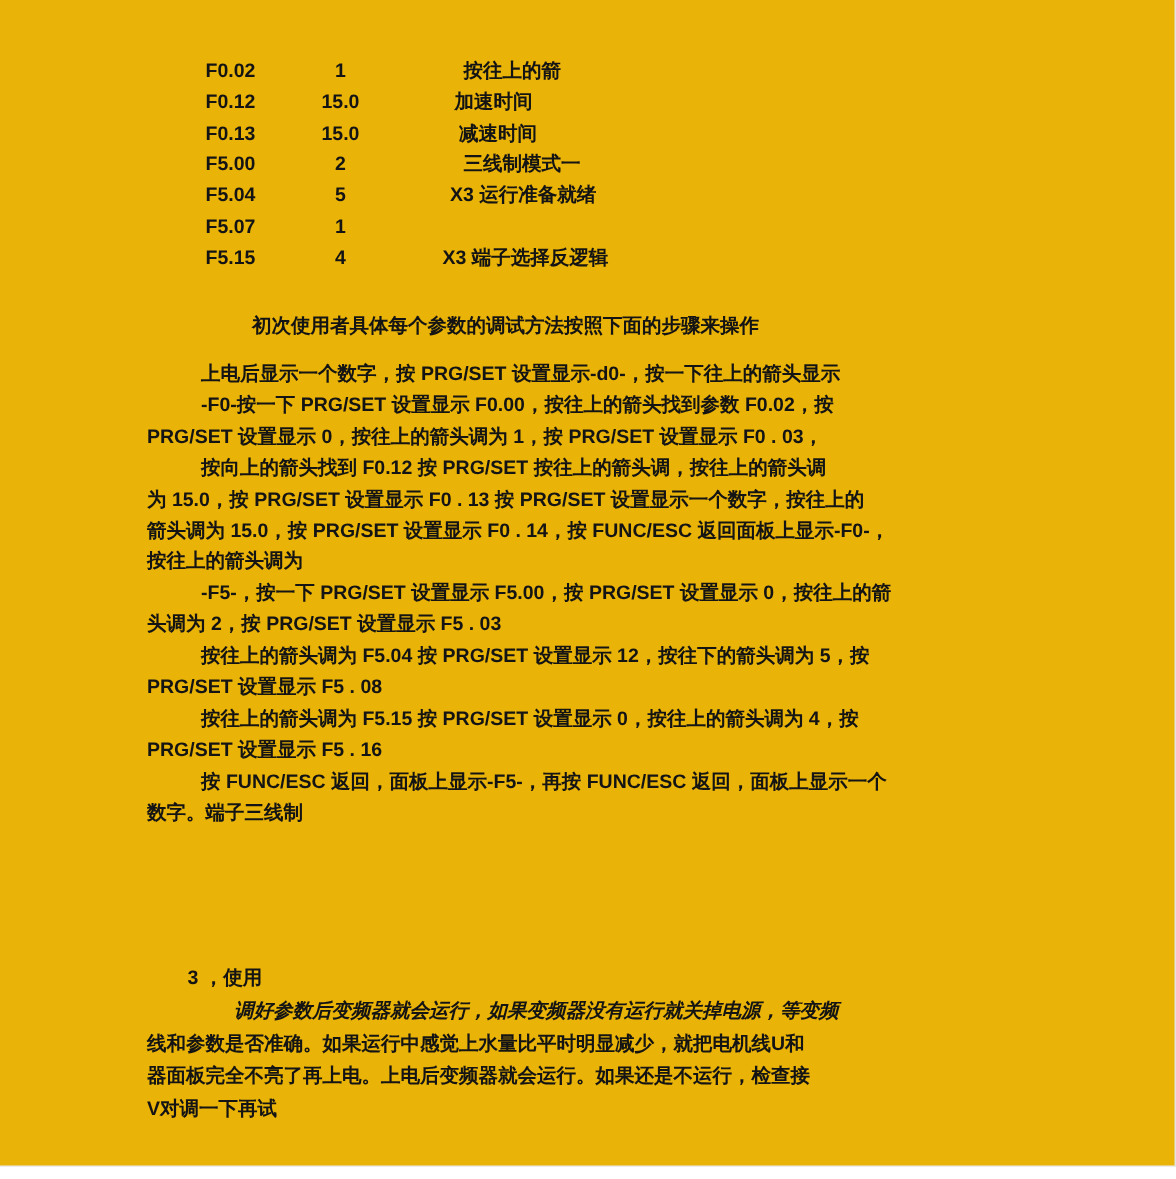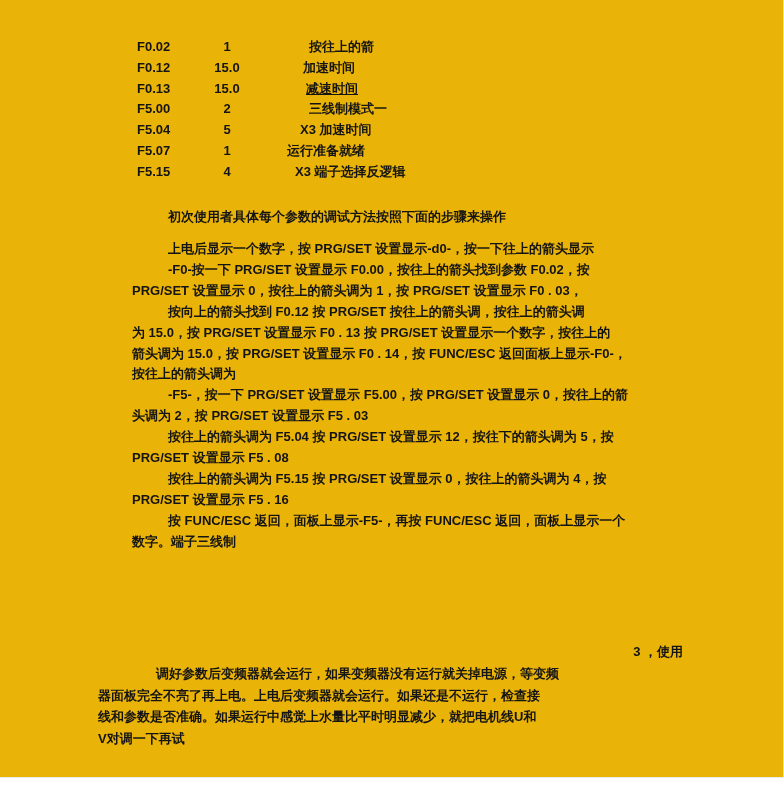--- a/index.html
+++ b/index.html
@@ -27,21 +27,21 @@
   .param-row {
     display: flex;
     line-height: 20.8px;
     white-space: nowrap;
   }
   .param-row .code { width: 70px; }
   .param-row .value { width: 40px; text-align: center; }
   .param-row .desc { padding-left: 40px; }
   .param-row:nth-of-type(1) .desc { padding-left: 62px; }
   .param-row:nth-of-type(2) .desc { padding-left: 56px; }
-  .param-row:nth-of-type(3) .desc { padding-left: 59px; text-decoration: underline; }
+  .param-row:nth-of-type(3) .desc { padding-left: 59px; }
   .param-row:nth-of-type(4) .desc { padding-left: 62px; }
   .param-row:nth-of-type(5) .desc { padding-left: 53px; }
   .param-row:nth-of-type(6) .desc { padding-left: 40px; }
   .param-row:nth-of-type(7) .desc { padding-left: 48px; }
 
   
   #heading {
     position: absolute;
     top: 207px;
     left: 106px;
@@ -50,41 +50,39 @@
     line-height: 20.9px;
     white-space: nowrap;
   }
 
   
   #body-block {
     position: absolute;
     top: 239px;
     left: 98px;
     width: 585px;
-    margin-left: 34px;
   }
   #body-block .line {
     line-height: 20.9px;
     white-space: nowrap;
   }
   .line.ind  { text-indent: 36px; }
-  .line.ind2 { text-indent: 58px; }
+  .line.ind2 { text-indent: 58px; font-style: italic; }
 
   
   #section3 {
     position: absolute;
     top: 641px;
     left: 98px;
     width: 585px;
   }
   #section3-title {
     text-indent: 27px;
     line-height: 21.8px;
     white-space: nowrap;
-    text-align: right;
   }
   #section3 .line {
     line-height: 21.8px;
     white-space: nowrap;
   }
 </style>
 </head>
 <body>
 
 <div id="page">
@@ -111,27 +109,26 @@
 
       <div class="param-row">
         <span class="code">F5.00</span>
         <span class="value">2</span>
         <span class="desc">三线制模式一</span>
       </div>
 
       <div class="param-row">
         <span class="code">F5.04</span>
         <span class="value">5</span>
-        <span class="desc">X3 加速时间</span>
+        <span class="desc">X3 运行准备就绪</span>
       </div>
 
       <div class="param-row">
         <span class="code">F5.07</span>
         <span class="value">1</span>
-        <span class="desc">运行准备就绪</span>
       </div>
 
       <div class="param-row">
         <span class="code">F5.15</span>
         <span class="value">4</span>
         <span class="desc">X3 端子选择反逻辑</span>
       </div>
     </div>
 
   <div id="heading">初次使用者具体每个参数的调试方法按照下面的步骤来操作</div>
@@ -170,21 +167,21 @@
 
       <div class="line">数字。端子三线制</div>
     </div>
 
   <div id="section3">
     <div id="section3-title">3 ，使用</div>
     <div id="section3-lines">
 
         <div class="line ind2">调好参数后变频器就会运行，如果变频器没有运行就关掉电源，等变频</div>
 
+        <div class="line">线和参数是否准确。如果运行中感觉上水量比平时明显减少，就把电机线U和</div>
+
         <div class="line">器面板完全不亮了再上电。上电后变频器就会运行。如果还是不运行，检查接</div>
-
-        <div class="line">线和参数是否准确。如果运行中感觉上水量比平时明显减少，就把电机线U和</div>
 
         <div class="line">V对调一下再试</div>
       </div>
   </div>
 
 </div>
 
 </body></html>

